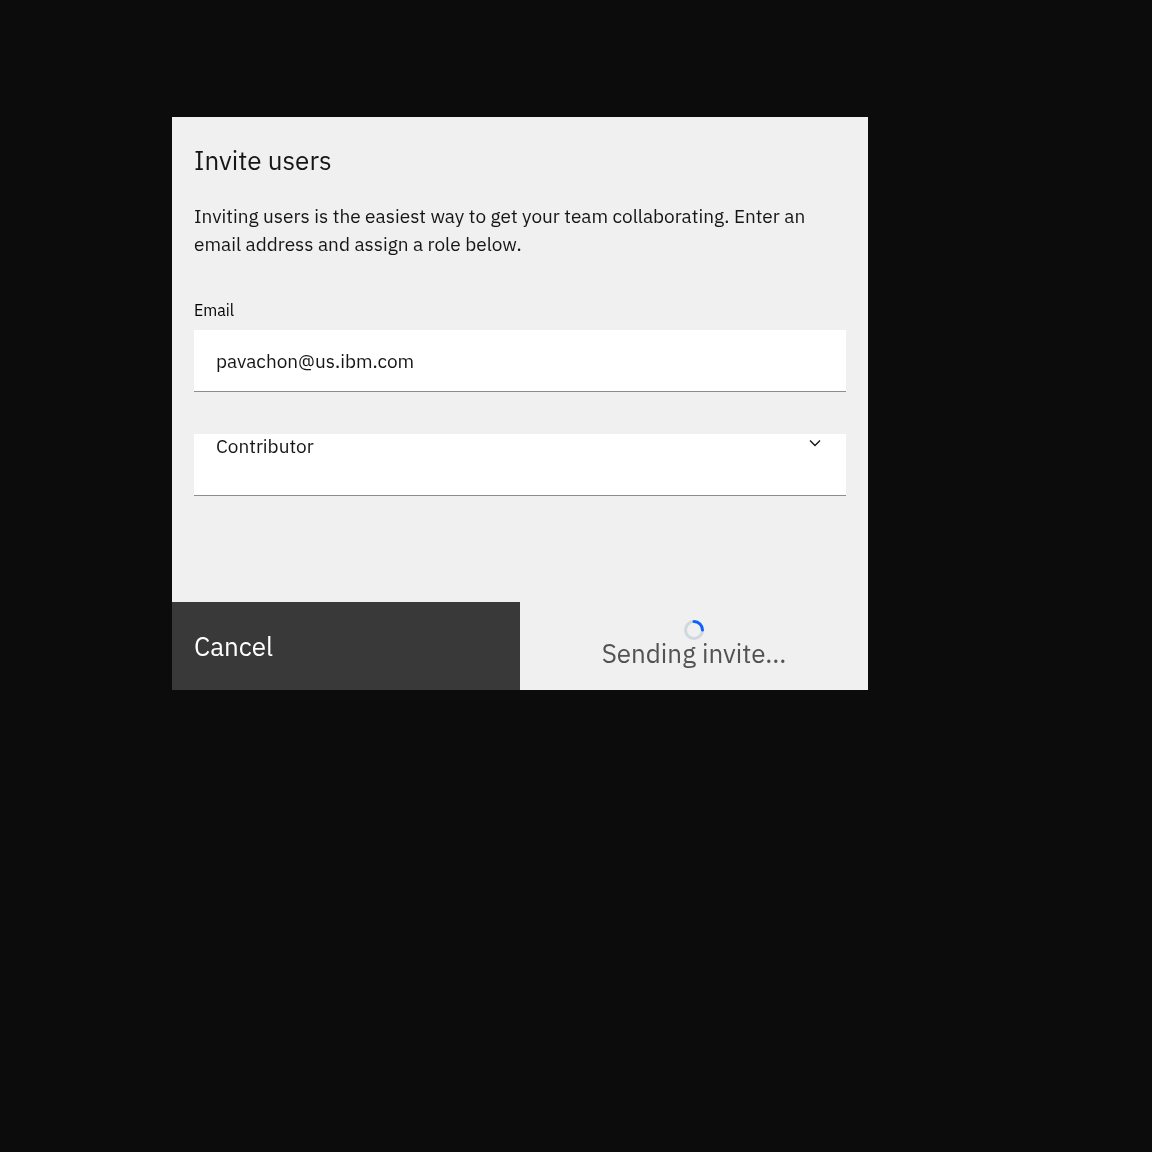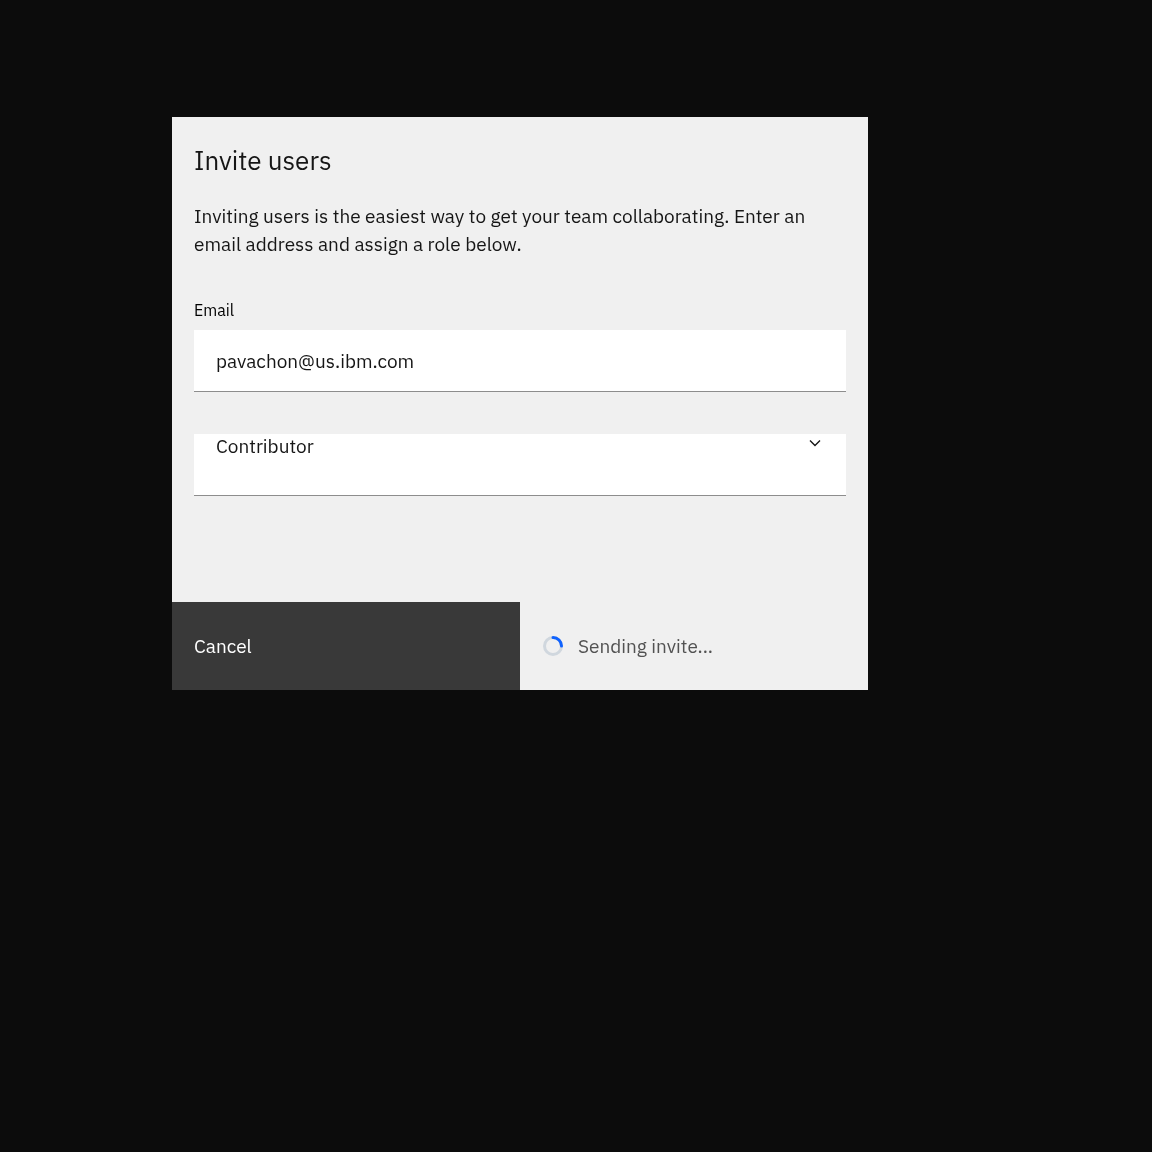--- a/index.html
+++ b/index.html
@@ -94,35 +94,36 @@
     width: 100%;
     height: 88px;
     margin-top: 64px;
   }
   .btn {
     flex: 1;
     height: 100%;
     display: flex;
     align-items: center;
     padding: 12px 22px;
-    font-size: 19px;
+    font-size: 26px;
     border: none;
     cursor: pointer;
     font-family: inherit;
     text-align: right;
   }
   .btn-cancel {
     background: #393939;
     color: #ffffff;
   }
   .btn-submit {
     background: #f0f0f0;
     color: #525252;
-    gap: 14px;
+    gap: 0;
     cursor: default;
+    flex-direction: column;
   }
   .spinner {
     width: 22px; height: 22px;
     position: relative;
   }
   @keyframes spin { to { transform: rotate(360deg); } }
   .spinner svg { animation: spin 1s linear infinite; transform-origin: 50% 50%; }
 </style>
 </head>
 <body>

